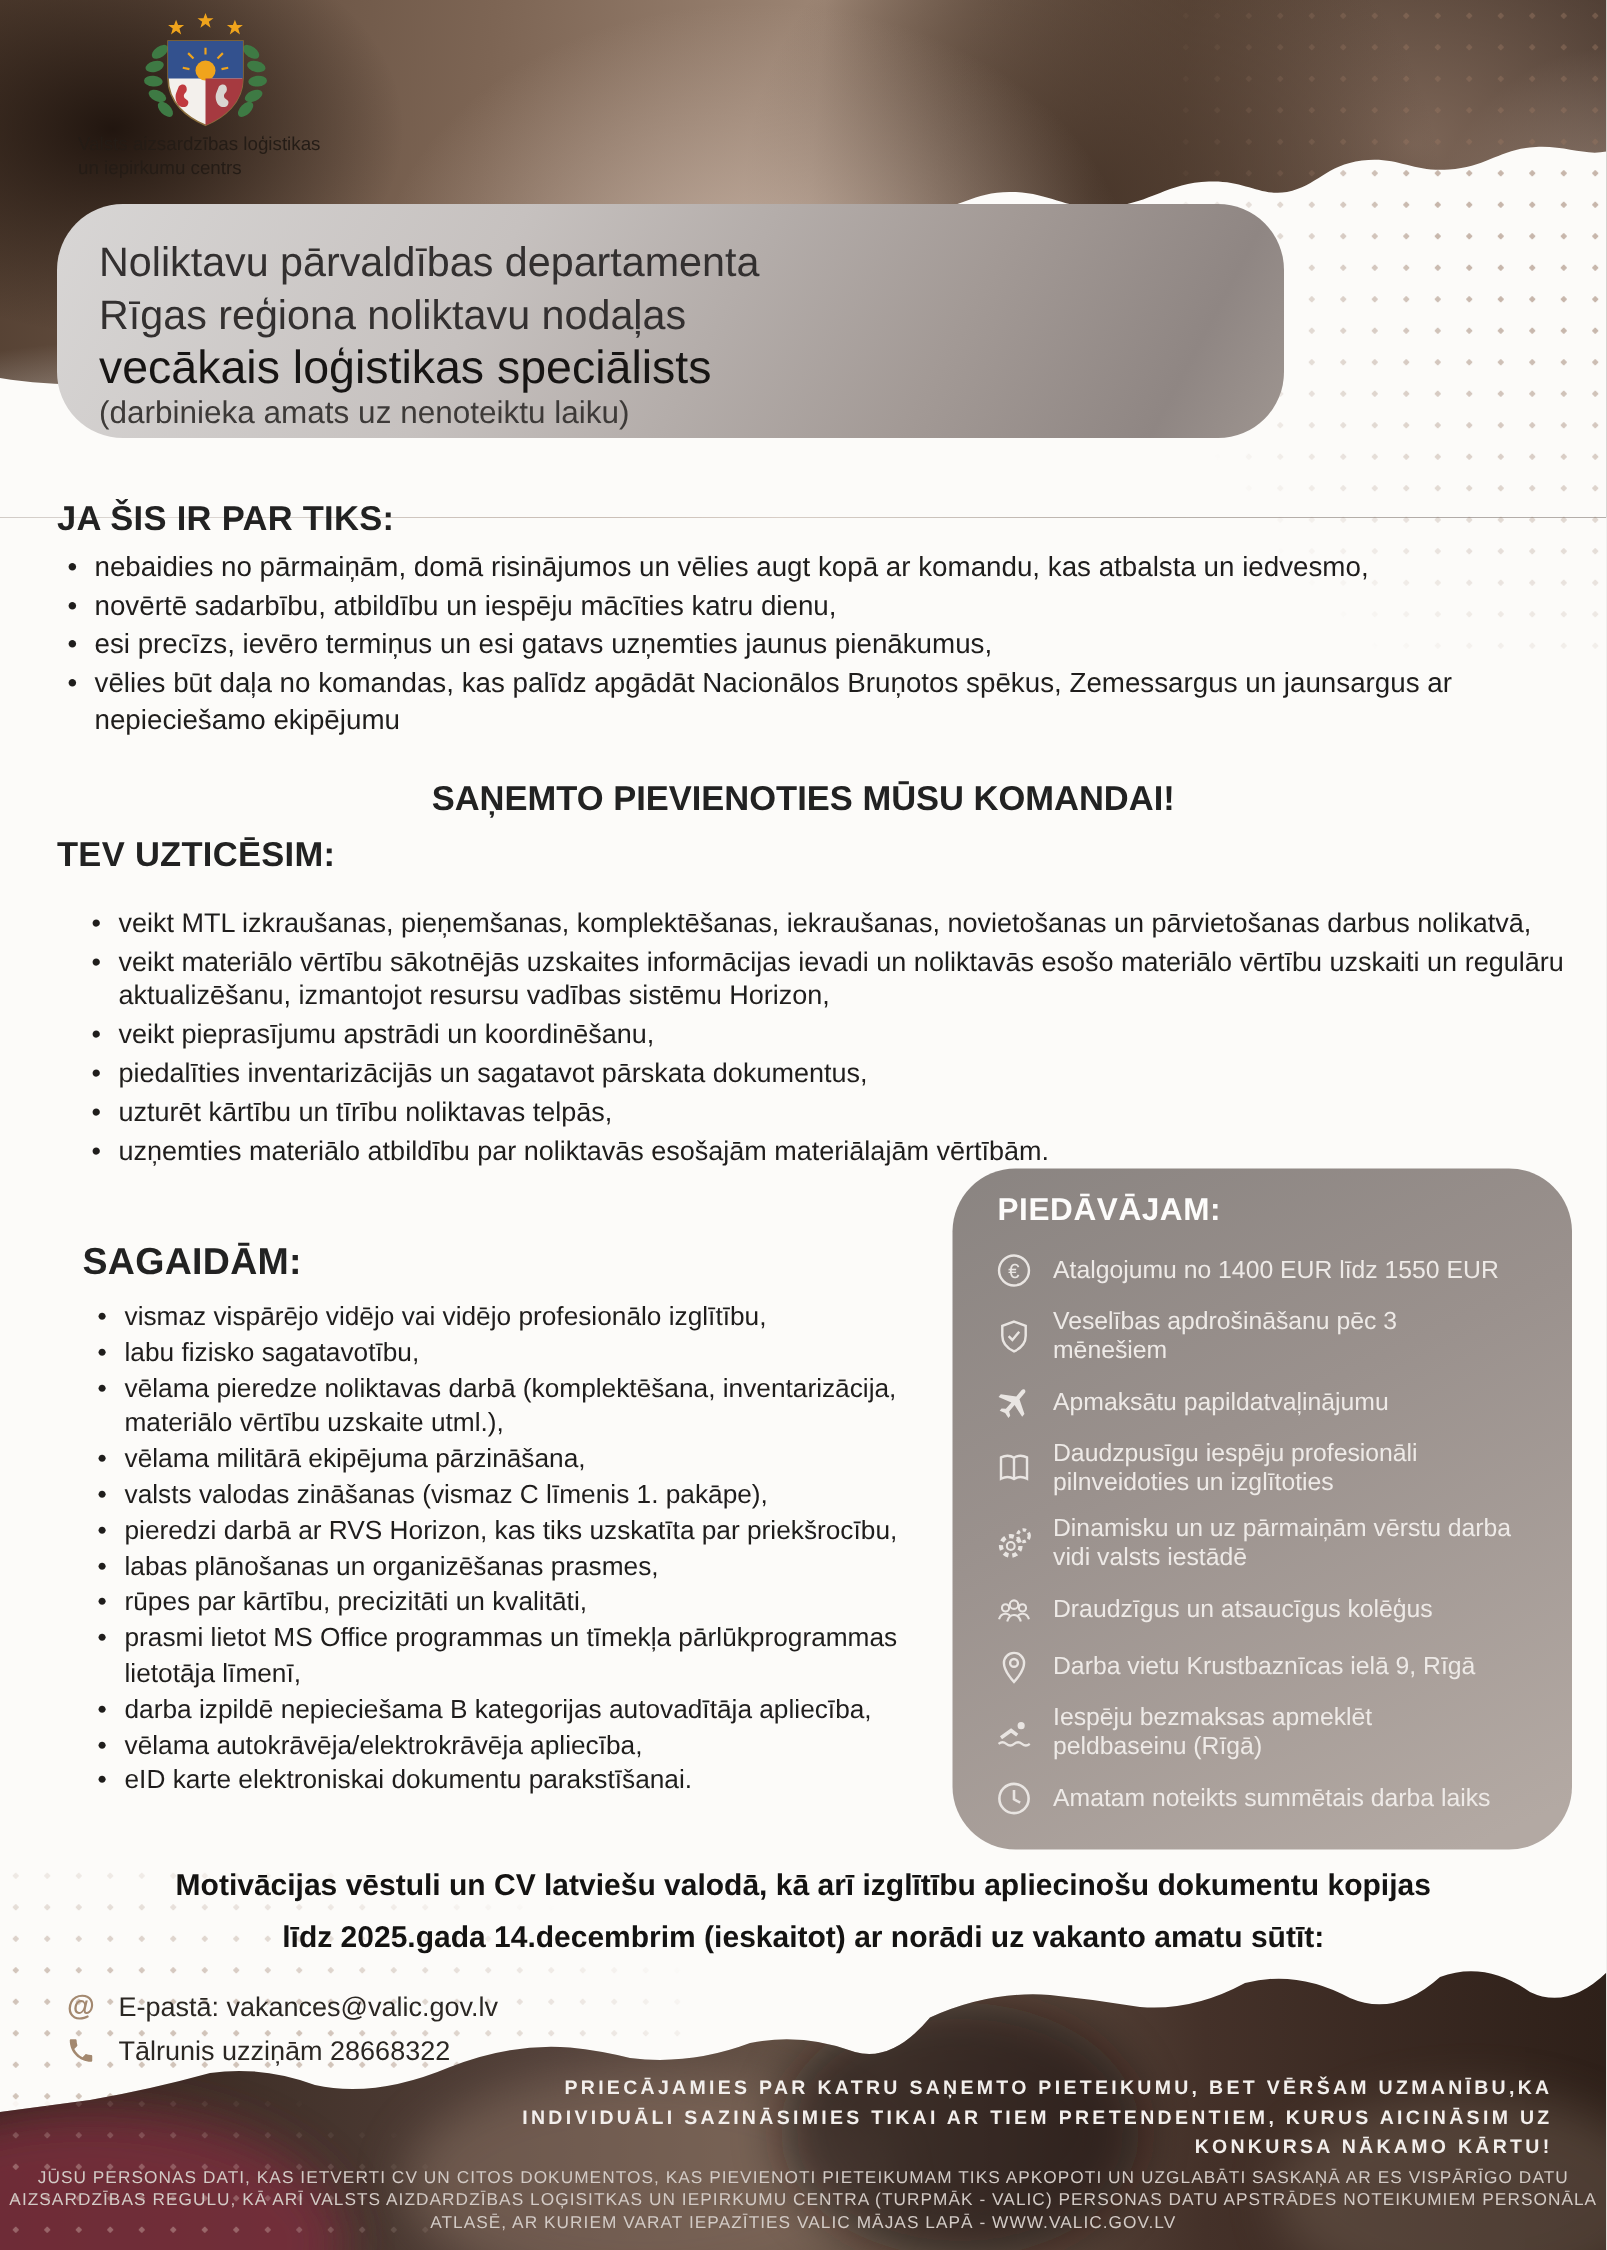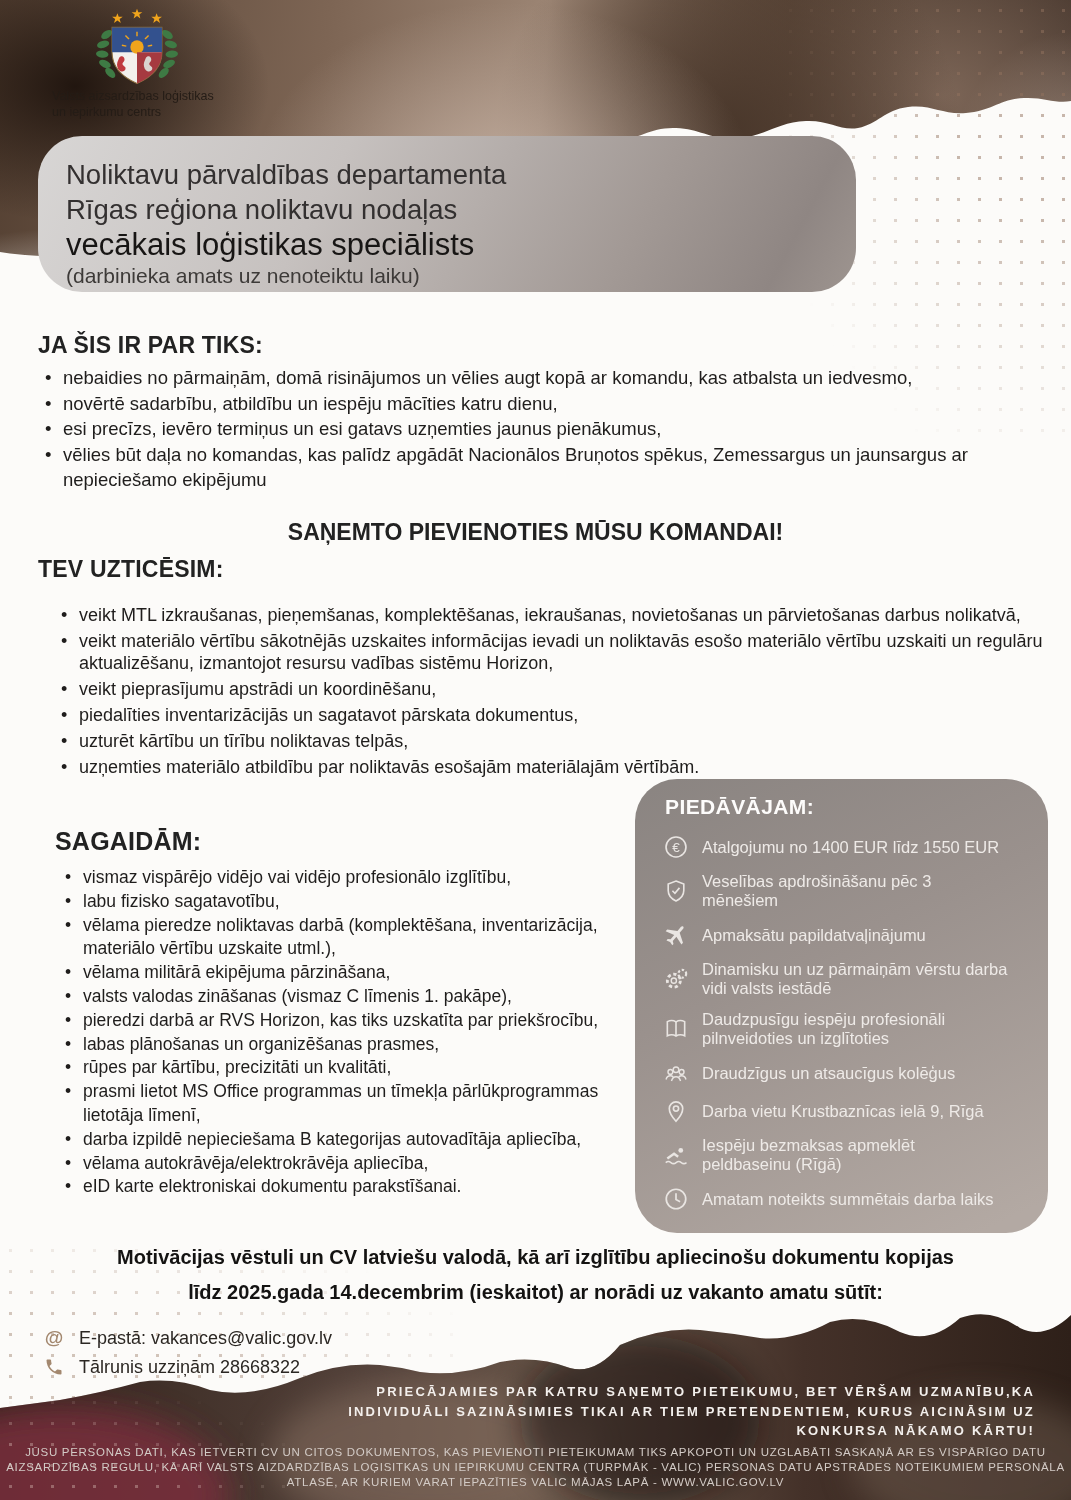--- a/index.html
+++ b/index.html
@@ -198,33 +198,33 @@
 
     <div class="oitem">
       <svg class="oicn" viewBox="0 0 24 24">
         <path transform="rotate(40 12 12)" d="M21.5 15.5v-2.2l-8.2-5V3.3c0-.9-.6-1.6-1.3-1.6s-1.3.7-1.3 1.6v5l-8.2 5v2.2l8.2-2.5v5.2l-2.2 1.6v1.7l3.5-1 3.5 1v-1.7l-2.2-1.6v-5.2l8.2 2.5Z" fill="#e9e5e2"></path>
       </svg>
       <span class="otxt">Apmaksātu papildatvaļinājumu</span>
     </div>
 
     <div class="oitem">
       <svg class="oicn" viewBox="0 0 24 24">
+        <path d="M4 5.2C6.6 3.9 9.6 3.9 12 5.4c2.4-1.5 5.4-1.5 8-.2v13.1c-2.6-1.3-5.6-1.3-8 .2-2.4-1.5-5.4-1.5-8-.2Z" fill="none" stroke="#e9e5e2" stroke-width="1.5"></path>
+        <path d="M12 5.4v13.1" stroke="#e9e5e2" stroke-width="1.5"></path>
+      </svg>
+      <span class="otxt">Daudzpusīgu iespēju profesionāli pilnveidoties un izglītoties</span>
+    </div>
+
+    <div class="oitem">
+      <svg class="oicn" viewBox="0 0 24 24">
         <circle cx="10" cy="13.5" r="6" fill="none" stroke="#e9e5e2" stroke-width="2.6" stroke-dasharray="3 2.4"></circle>
         <circle cx="10" cy="13.5" r="2.4" fill="none" stroke="#e9e5e2" stroke-width="1.3"></circle>
         <circle cx="17.8" cy="7.2" r="3.6" fill="none" stroke="#e9e5e2" stroke-width="2" stroke-dasharray="2.2 1.8"></circle>
       </svg>
       <span class="otxt">Dinamisku un uz pārmaiņām vērstu darba vidi valsts iestādē</span>
-    </div>
-
-    <div class="oitem">
-      <svg class="oicn" viewBox="0 0 24 24">
-        <path d="M4 5.2C6.6 3.9 9.6 3.9 12 5.4c2.4-1.5 5.4-1.5 8-.2v13.1c-2.6-1.3-5.6-1.3-8 .2-2.4-1.5-5.4-1.5-8-.2Z" fill="none" stroke="#e9e5e2" stroke-width="1.5"></path>
-        <path d="M12 5.4v13.1" stroke="#e9e5e2" stroke-width="1.5"></path>
-      </svg>
-      <span class="otxt">Daudzpusīgu iespēju profesionāli pilnveidoties un izglītoties</span>
     </div>
 
 
     <div class="oitem">
       <svg class="oicn" viewBox="0 0 24 24">
         <circle cx="6.8" cy="11" r="2.2" fill="none" stroke="#e9e5e2" stroke-width="1.3"></circle>
         <circle cx="17.2" cy="11" r="2.2" fill="none" stroke="#e9e5e2" stroke-width="1.3"></circle>
         <circle cx="12" cy="9" r="2.6" fill="none" stroke="#e9e5e2" stroke-width="1.3"></circle>
         <path d="M2.8 18c.6-2.2 2.1-3.4 4-3.4 1 0 1.8.3 2.6 1M21.2 18c-.6-2.2-2.1-3.4-4-3.4-1 0-1.8.3-2.6 1M7.8 19.4c.7-2.6 2.3-4 4.2-4s3.5 1.4 4.2 4" fill="none" stroke="#e9e5e2" stroke-width="1.3"></path>
       </svg>

